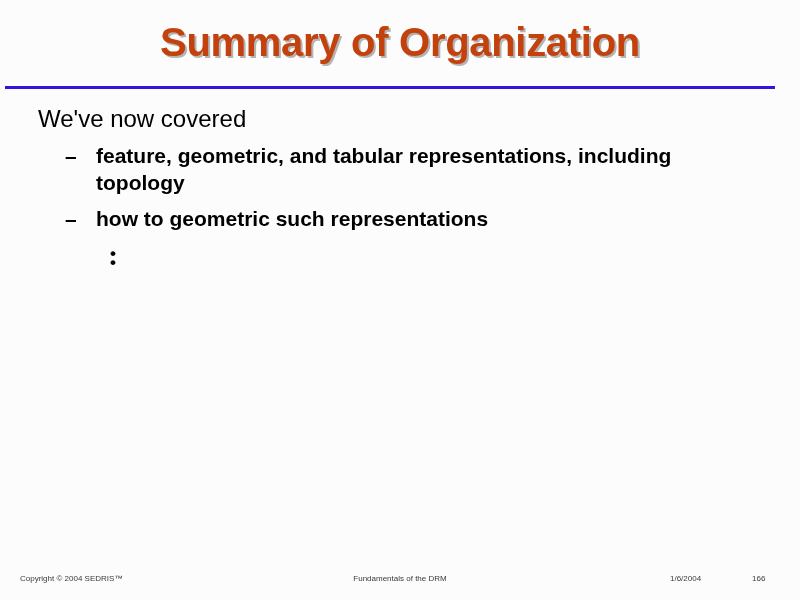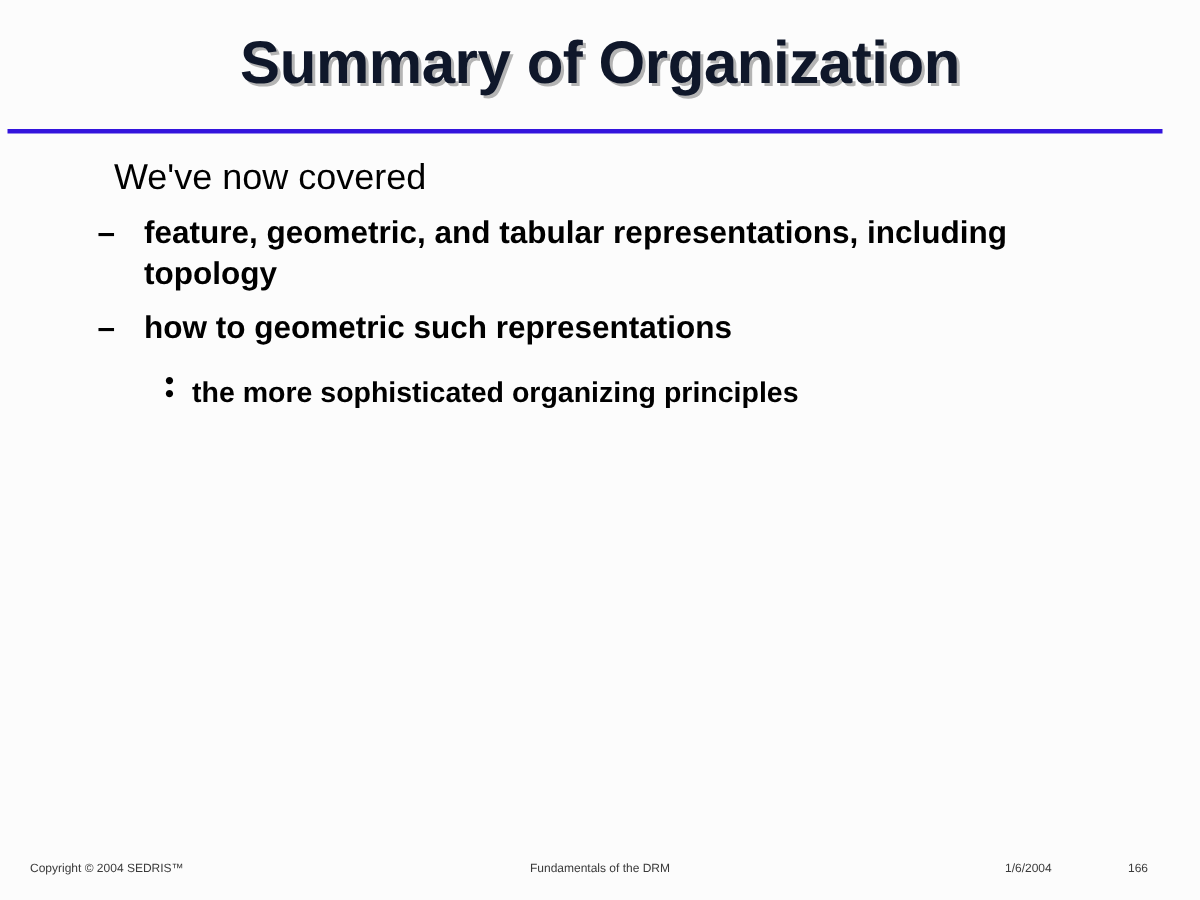--- a/index.html
+++ b/index.html
@@ -25,21 +25,21 @@
   
   .slide-title {
     position: absolute;
     left: 0;
     top: 20px;
     width: 800px;
     text-align: center;
     font-size: 40px;
     font-weight: bold;
     letter-spacing: -0.3px;
-    color: #0f172a;
+    color: #c2410c;
     text-shadow: 2px 2px 0 rgba(120,120,120,0.55);
   }
 
   .title-rule {
     position: absolute;
     left: 5px;
     top: 86px;
     width: 770px;
     height: 3px;
     background: #3314dd;
@@ -48,21 +48,21 @@
   
   .body-area {
     position: absolute;
     left: 0;
     top: 104px;
     width: 800px;
   }
 
   .lvl1 {
     margin: 0 0 4px 0;
-    padding-left: 76px;
+    padding-left: 38px;
     font-size: 24px;
     font-weight: normal;
     line-height: 30px;
     color: #000000;
   }
 
   .lvl2 {
     position: relative;
     margin: 0 0 2px 0;
     padding-left: 96px;
@@ -169,21 +169,20 @@
     <div class="spacer-sm"></div>
 
     <div class="lvl3">
       <span class="marker">•</span>
     </div>
 
     <div class="spacer-sm"></div>
 
     <div class="lvl3">
       <span class="marker">•</span>
-      <span>the more sophisticated organizing principles</span>
     </div>
 
   </div>
 
   <div class="footer">
     <span class="footer-left">Copyright © 2004 SEDRIS™</span>
     <span class="footer-center">Fundamentals of the DRM</span>
     <span class="footer-date">1/6/2004</span>
     <span class="footer-page">166</span>
   </div>

